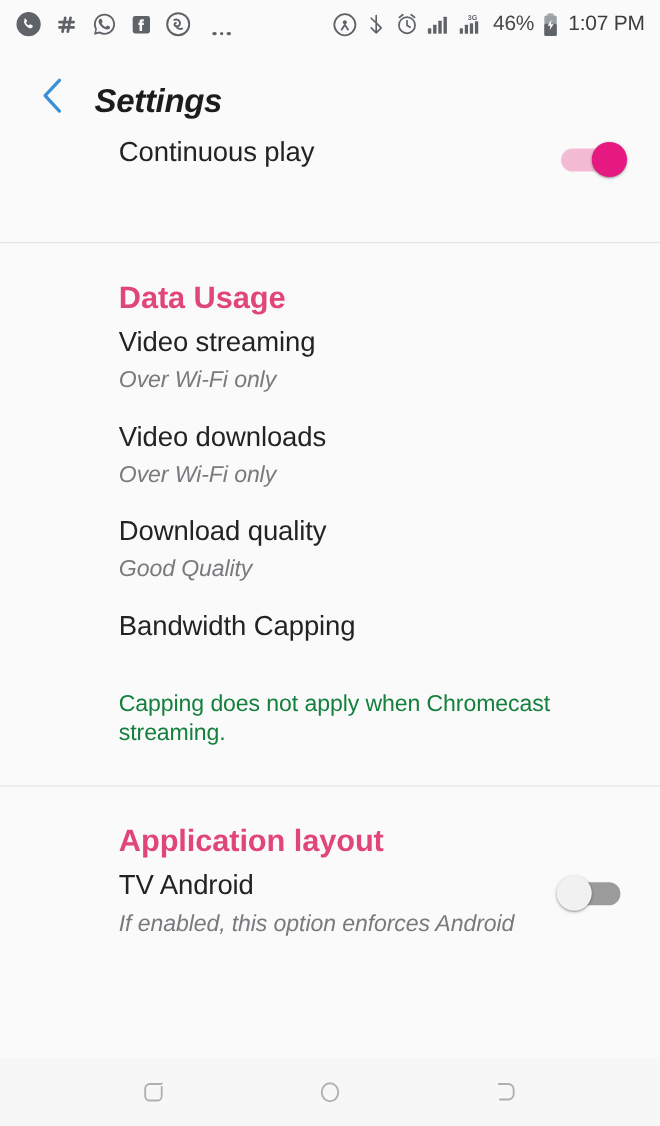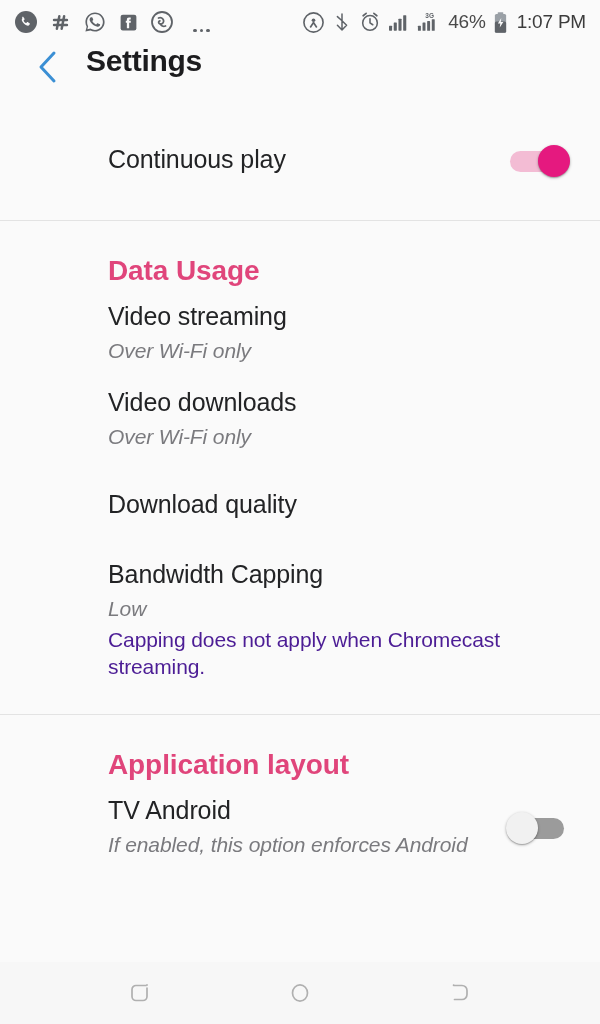--- a/index.html
+++ b/index.html
@@ -71,23 +71,24 @@
     color: #3c3c3c;
     font-weight: 400;
     margin-left: 2px;
     letter-spacing: -0.2px;
   }
 
   
   .app-bar {
     height: 66px;
     display: flex;
-    align-items: flex-start;
+    align-items: flex-end;
     padding-left: 24px;
     box-sizing: border-box;
+    font-style: italic;
   }
   .back-btn {
     width: 46px;
     height: 46px;
     display: flex;
     align-items: center;
     justify-content: center;
     cursor: pointer;
     flex: 0 0 auto;
   }
@@ -98,21 +99,21 @@
     margin-left: 16px;
     letter-spacing: -0.3px;
   }
 
   
   .content {
     background: #fafafa;
   }
   .row {
     display: flex;
-    align-items: center;
+    align-items: flex-start;
     padding: 0 30px 0 108px;
     box-sizing: border-box;
     min-height: 72px;
     cursor: pointer;
   }
   .row-texts { flex: 1 1 auto; min-width: 0; }
   .row-title {
     font-size: 25px;
     color: #222325;
     line-height: 1.18;
@@ -134,21 +135,21 @@
   .section-header {
     font-size: 28px;
     font-weight: bold;
     color: #e0457b;
     padding: 34px 30px 10px 108px;
     box-sizing: border-box;
     letter-spacing: -0.1px;
   }
   .note-text {
     font-size: 21px;
-    color: #4c1d95;
+    color: #15803d;
     line-height: 1.27;
     padding: 0 96px 0 108px;
     box-sizing: border-box;
     letter-spacing: -0.1px;
   }
 
   
   .toggle {
     position: relative;
     width: 64px;
@@ -366,29 +367,29 @@
       <div class="row-title">Video downloads</div>
       <div class="row-sub">Over Wi-Fi only</div>
     </div>
   </div>
 
   <div class="gap-14"></div>
 
   <div class="row">
     <div class="row-texts">
       <div class="row-title">Download quality</div>
+      <div class="row-sub">Good Quality</div>
     </div>
   </div>
 
   <div class="gap-14"></div>
 
   <div class="row">
     <div class="row-texts">
       <div class="row-title">Bandwidth Capping</div>
-      <div class="row-sub">Low</div>
     </div>
   </div>
 
   <div class="note-text">Capping does not apply when Chromecast streaming.</div>
 
   <div class="gap-34"></div>
   <div class="divider"></div>
 
   <div class="section-header">Application layout</div>
 

